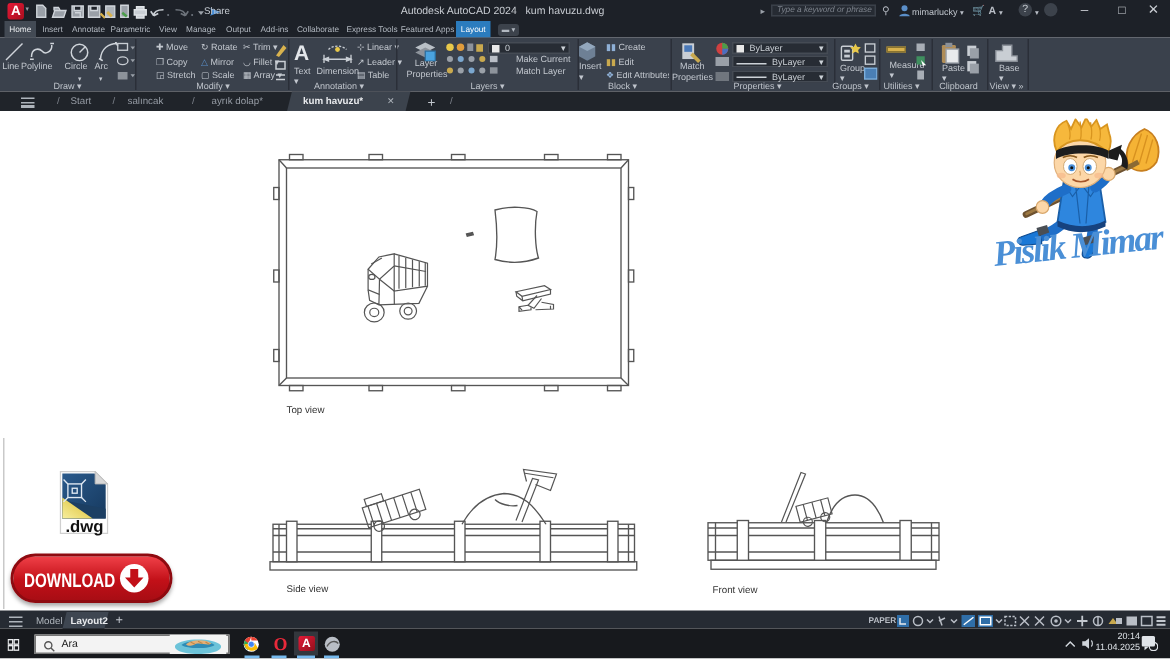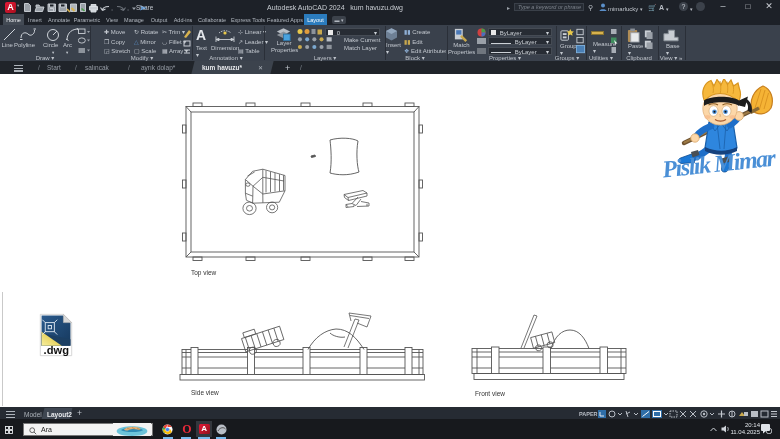--- a/index.html
+++ b/index.html
@@ -495,20 +495,27 @@
   <path d="M32 2 L42 12 L32 12 Z" fill="#d8d8d8"></path>
   <path d="M32 2 L32 12 L42 12 L32 2" fill="none" stroke="#b8b8b8" stroke-width="0.8"></path>
   <g stroke="#dfe8f2" stroke-width="1.1" fill="none">
     <rect x="10" y="12" width="11" height="11"></rect>
     <rect x="13.5" y="15.5" width="4" height="4"></rect>
     <path d="M10 12 L6.5 8.5 M21 12 L24.5 8.5 M10 23 L6.5 26.5 M21 23 L24.5 26.5"></path>
   </g>
   <text x="8" y="50.5" font-size="13.5" font-weight="bold" fill="#111" font-family="Liberation Sans">.dwg</text>
 </svg>
 
+<div class="abs" style="left:7px;top:295px;width:108px;height:33px;border-radius:17px;background:linear-gradient(#f04048,#c21018 55%,#a80d14);border:2px solid #8e0a10;box-shadow:0 2px 3px rgba(0,0,0,0.35)">
+  <div class="abs" style="left:7px;top:8px;color:#fff;font-size:13px;font-weight:bold;letter-spacing:0px;transform:scaleX(0.78);transform-origin:0 0">DOWNLOAD</div>
+  <div class="abs" style="left:71px;top:5px;width:19px;height:19px;border-radius:50%;background:#fff"></div>
+  <svg class="abs" style="left:71px;top:5px" width="19" height="19" viewBox="0 0 20 20">
+    <path d="M7.2 3.5 L12.8 3.5 L12.8 9.5 L16.5 9.5 L10 16.5 L3.5 9.5 L7.2 9.5 Z" fill="#c21018"></path>
+  </svg>
+</div>
 </div>
 
 <div id="statusbar" class="abs">
   <div class="abs" style="left:6px;top:4.5px;width:9px;height:1.3px;background:#aeb4bb"></div>
   <div class="abs" style="left:6px;top:7.3px;width:9px;height:1.3px;background:#aeb4bb"></div>
   <div class="abs" style="left:6px;top:10.1px;width:9px;height:1.3px;background:#aeb4bb"></div>
   <div class="abs" style="left:24px;top:2px;font-size:6.5px;color:#aeb4bb;line-height:11px">Model</div>
   <div class="abs" style="left:43px;top:1px;width:28px;height:11.5px;background:#3e4651;transform:skewX(-14deg)"></div>
   <div class="abs" style="left:47px;top:2px;font-size:6.5px;color:#e8eaed;font-weight:bold;line-height:11px">Layout2</div>
   <div class="abs" style="left:77px;top:1px;font-size:8.5px;color:#c3c8cf;line-height:11px">+</div>

